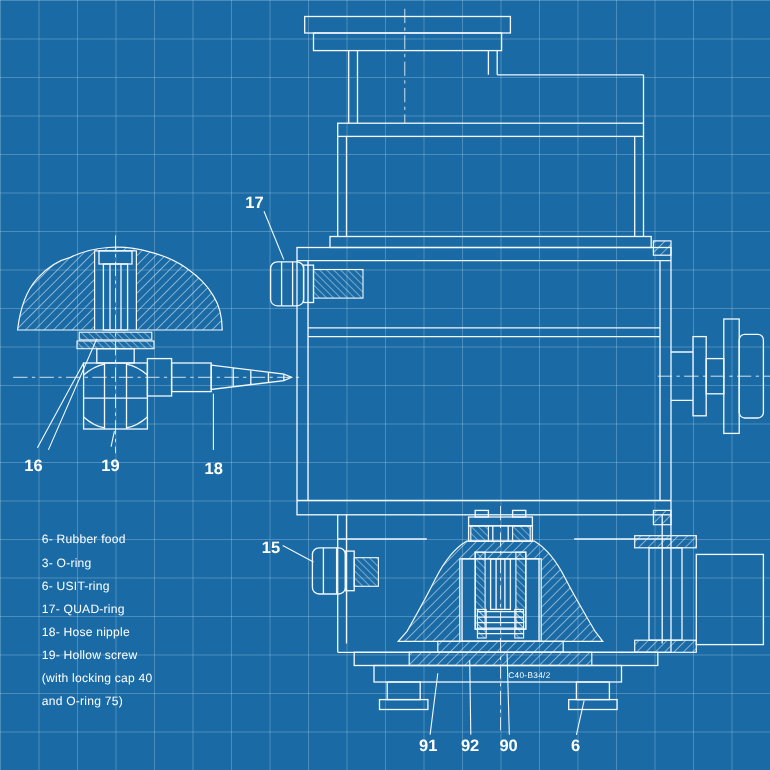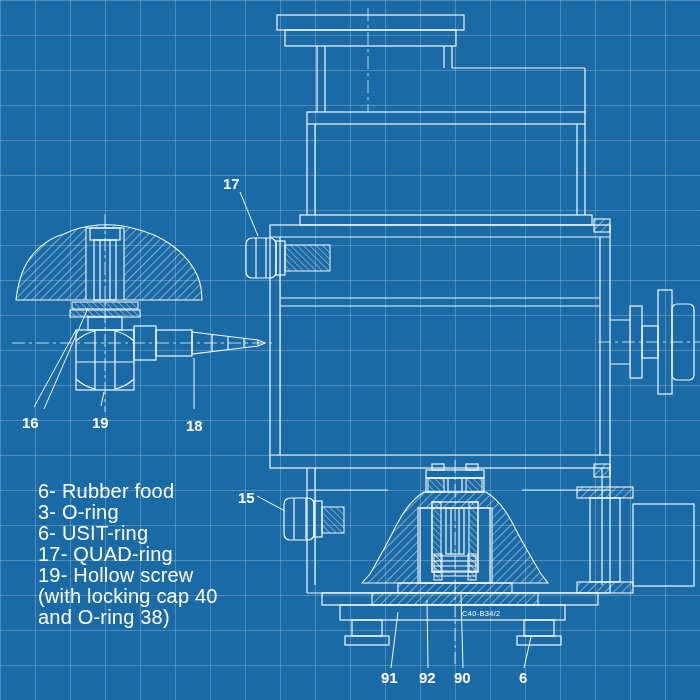--- a/index.html
+++ b/index.html
@@ -21,21 +21,21 @@
   svg{position:absolute;left:0;top:0;}
   .ln{fill:none;stroke:var(--line);stroke-width:1.2;}
   .hat{fill:url(#hatch);stroke:var(--line);stroke-width:1.1;}
   .hat2{fill:url(#hatch2);stroke:var(--line);stroke-width:1;}
   .cl{fill:none;stroke:var(--line);stroke-width:.9;stroke-dasharray:13 4 3 4;opacity:.85;}
   .ld{fill:none;stroke:var(--line);stroke-width:1;}
   .num{fill:var(--text);font-family:"Liberation Sans",sans-serif;font-size:15px;font-weight:bold;}
   .plate-label{fill:var(--text);font-family:"Liberation Sans",sans-serif;font-size:7.5px;letter-spacing:.3px;}
   .legend{
     position:absolute;left:38px;top:481px;
-    color:var(--text);font-size:20px;line-height:21px;letter-spacing:.2px;
+    color:var(--text);font-size:11px;line-height:21px;letter-spacing:.2px;
   }
 </style>
 </head>
 <body>
 
 <div class="stage">
 
   <svg width="700" height="700" viewBox="0 0 700 700">
     <defs>
       <pattern id="hatch" width="6" height="6" patternUnits="userSpaceOnUse" patternTransform="rotate(45)">
@@ -176,18 +176,19 @@
       <text class="num" x="454" y="683">90</text>
       <text class="num" x="519" y="683">6</text>
     </g>
   </svg>
 
   <div class="legend">
     <div>6- Rubber food</div>
     <div>3- O-ring</div>
     <div>6- USIT-ring</div>
     <div>17- QUAD-ring</div>
+    <div>18-  Hose nipple</div>
     <div>19-  Hollow screw</div>
     <div>(with locking cap 40</div>
-    <div>and O-ring 38)</div>
+    <div>and O-ring 75)</div>
   </div>
 
 </div>
 
 </body></html>

